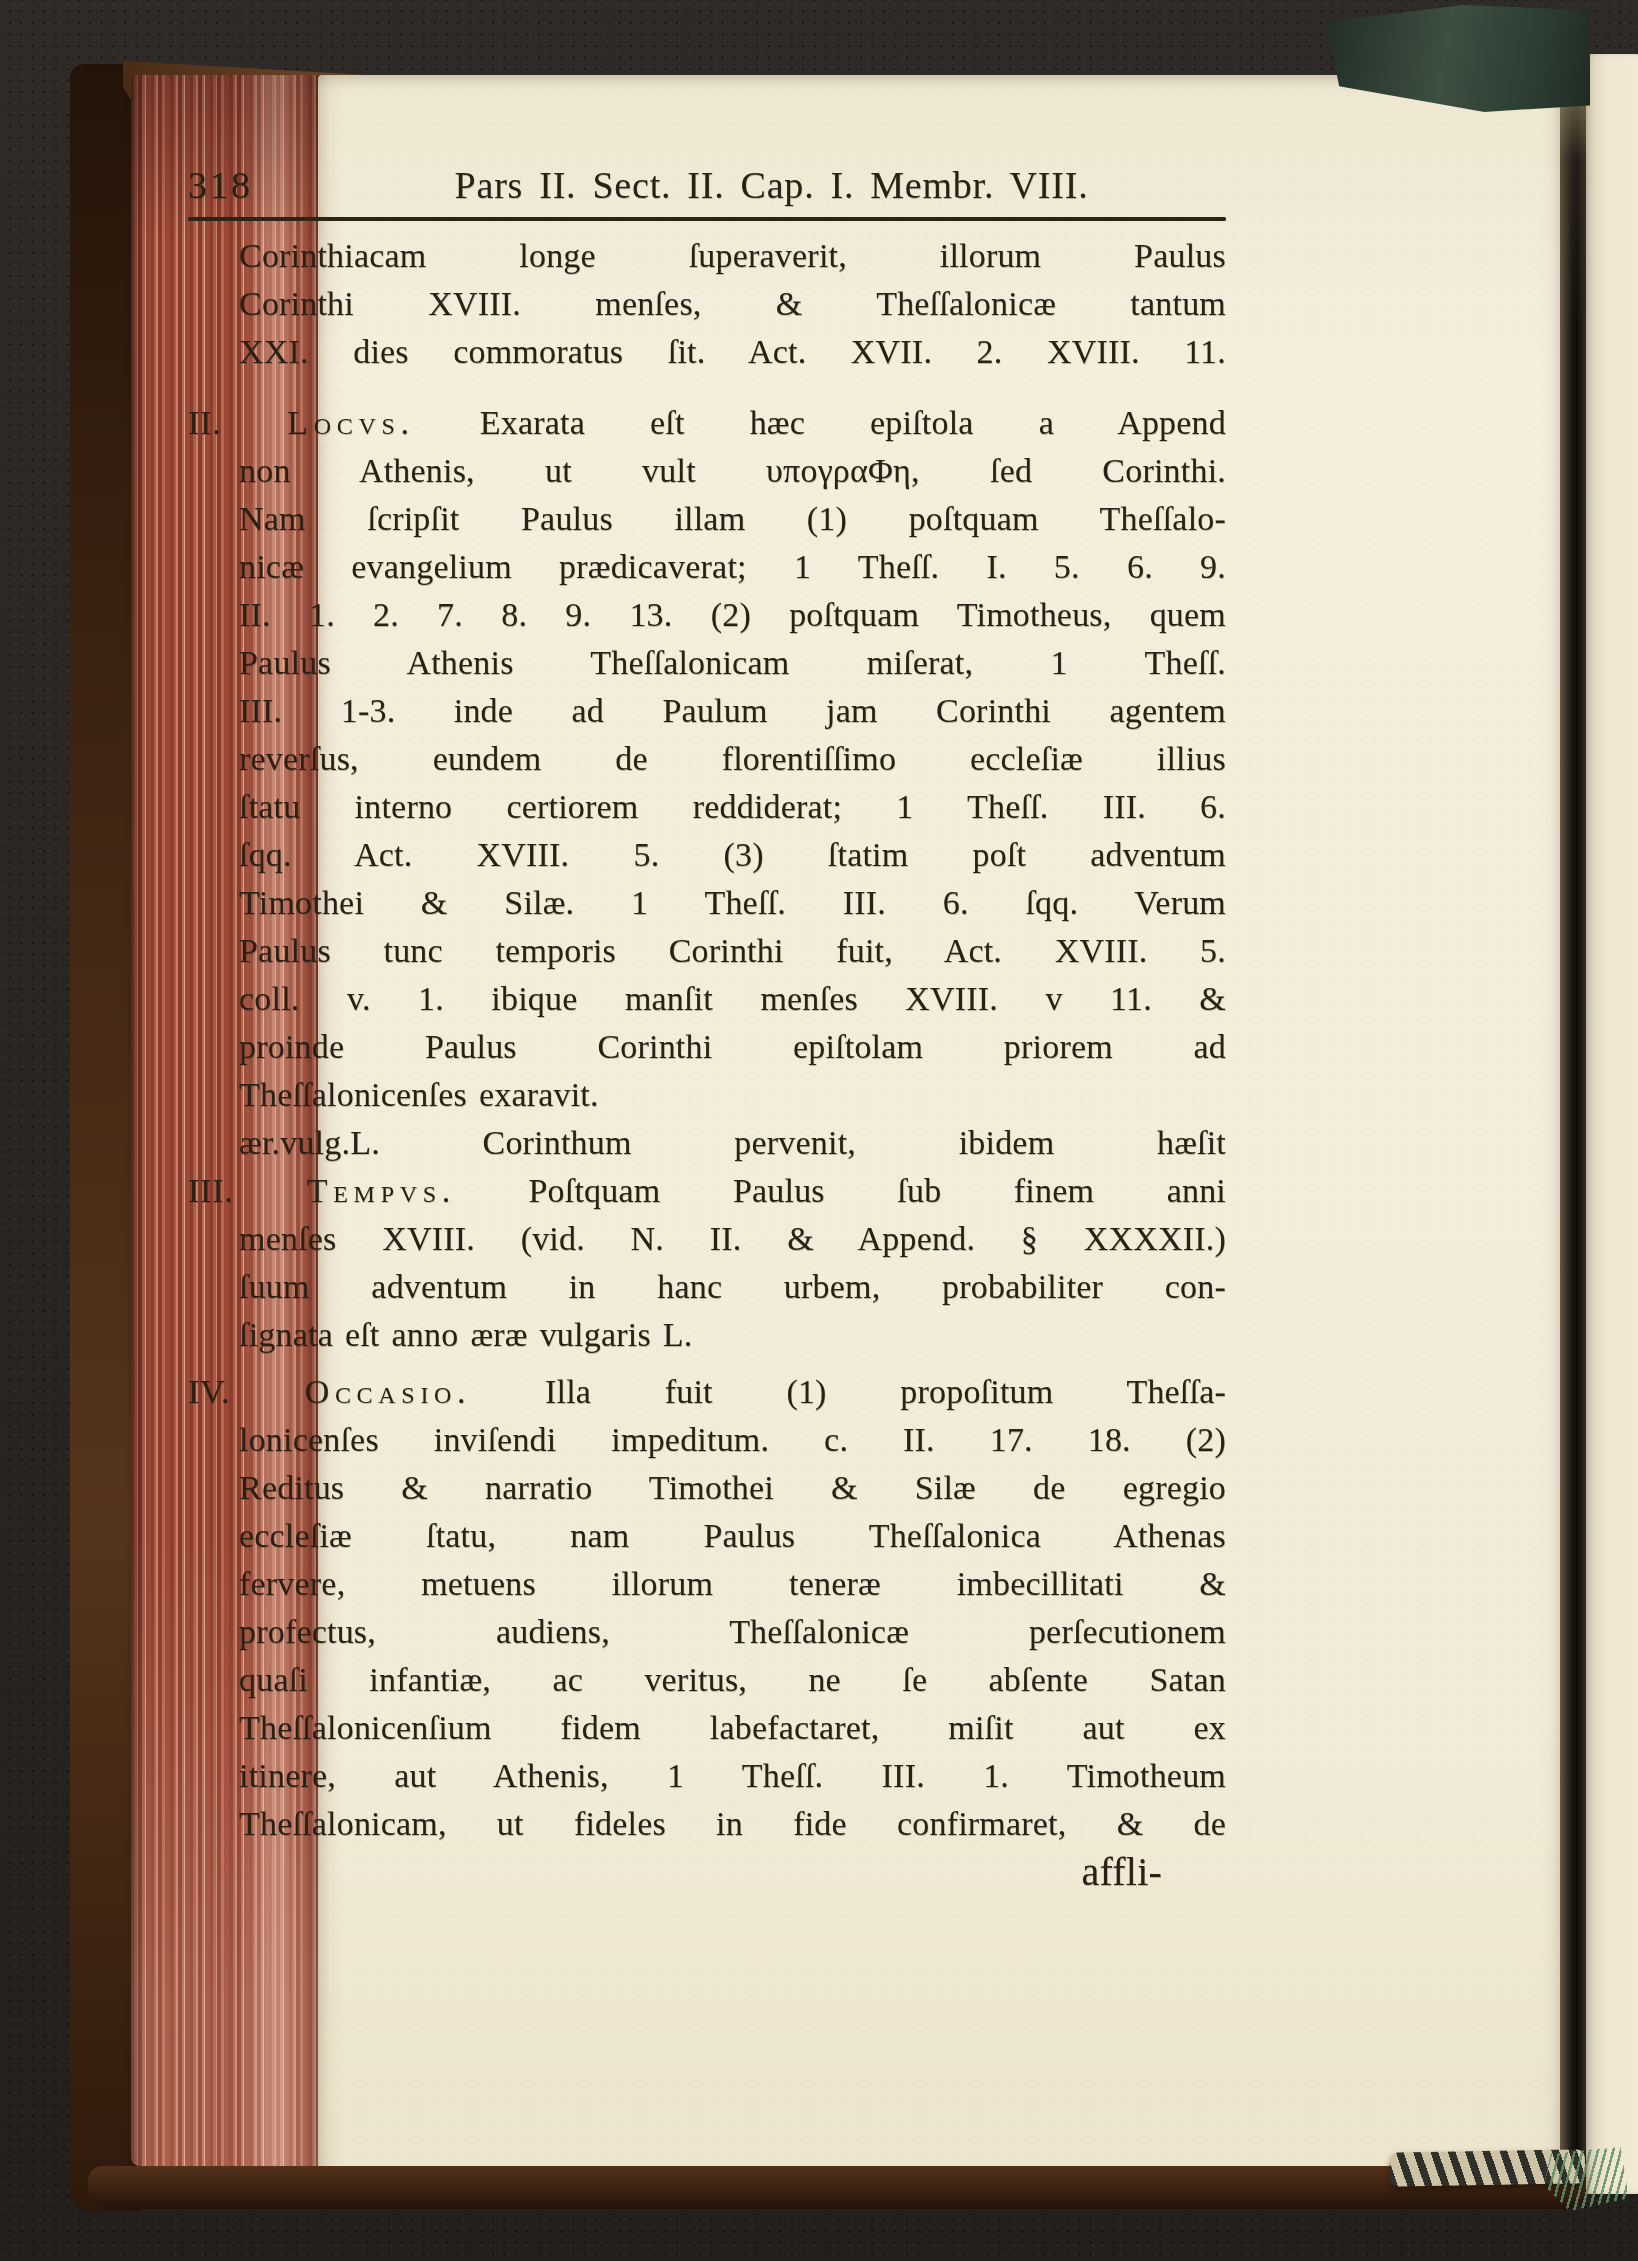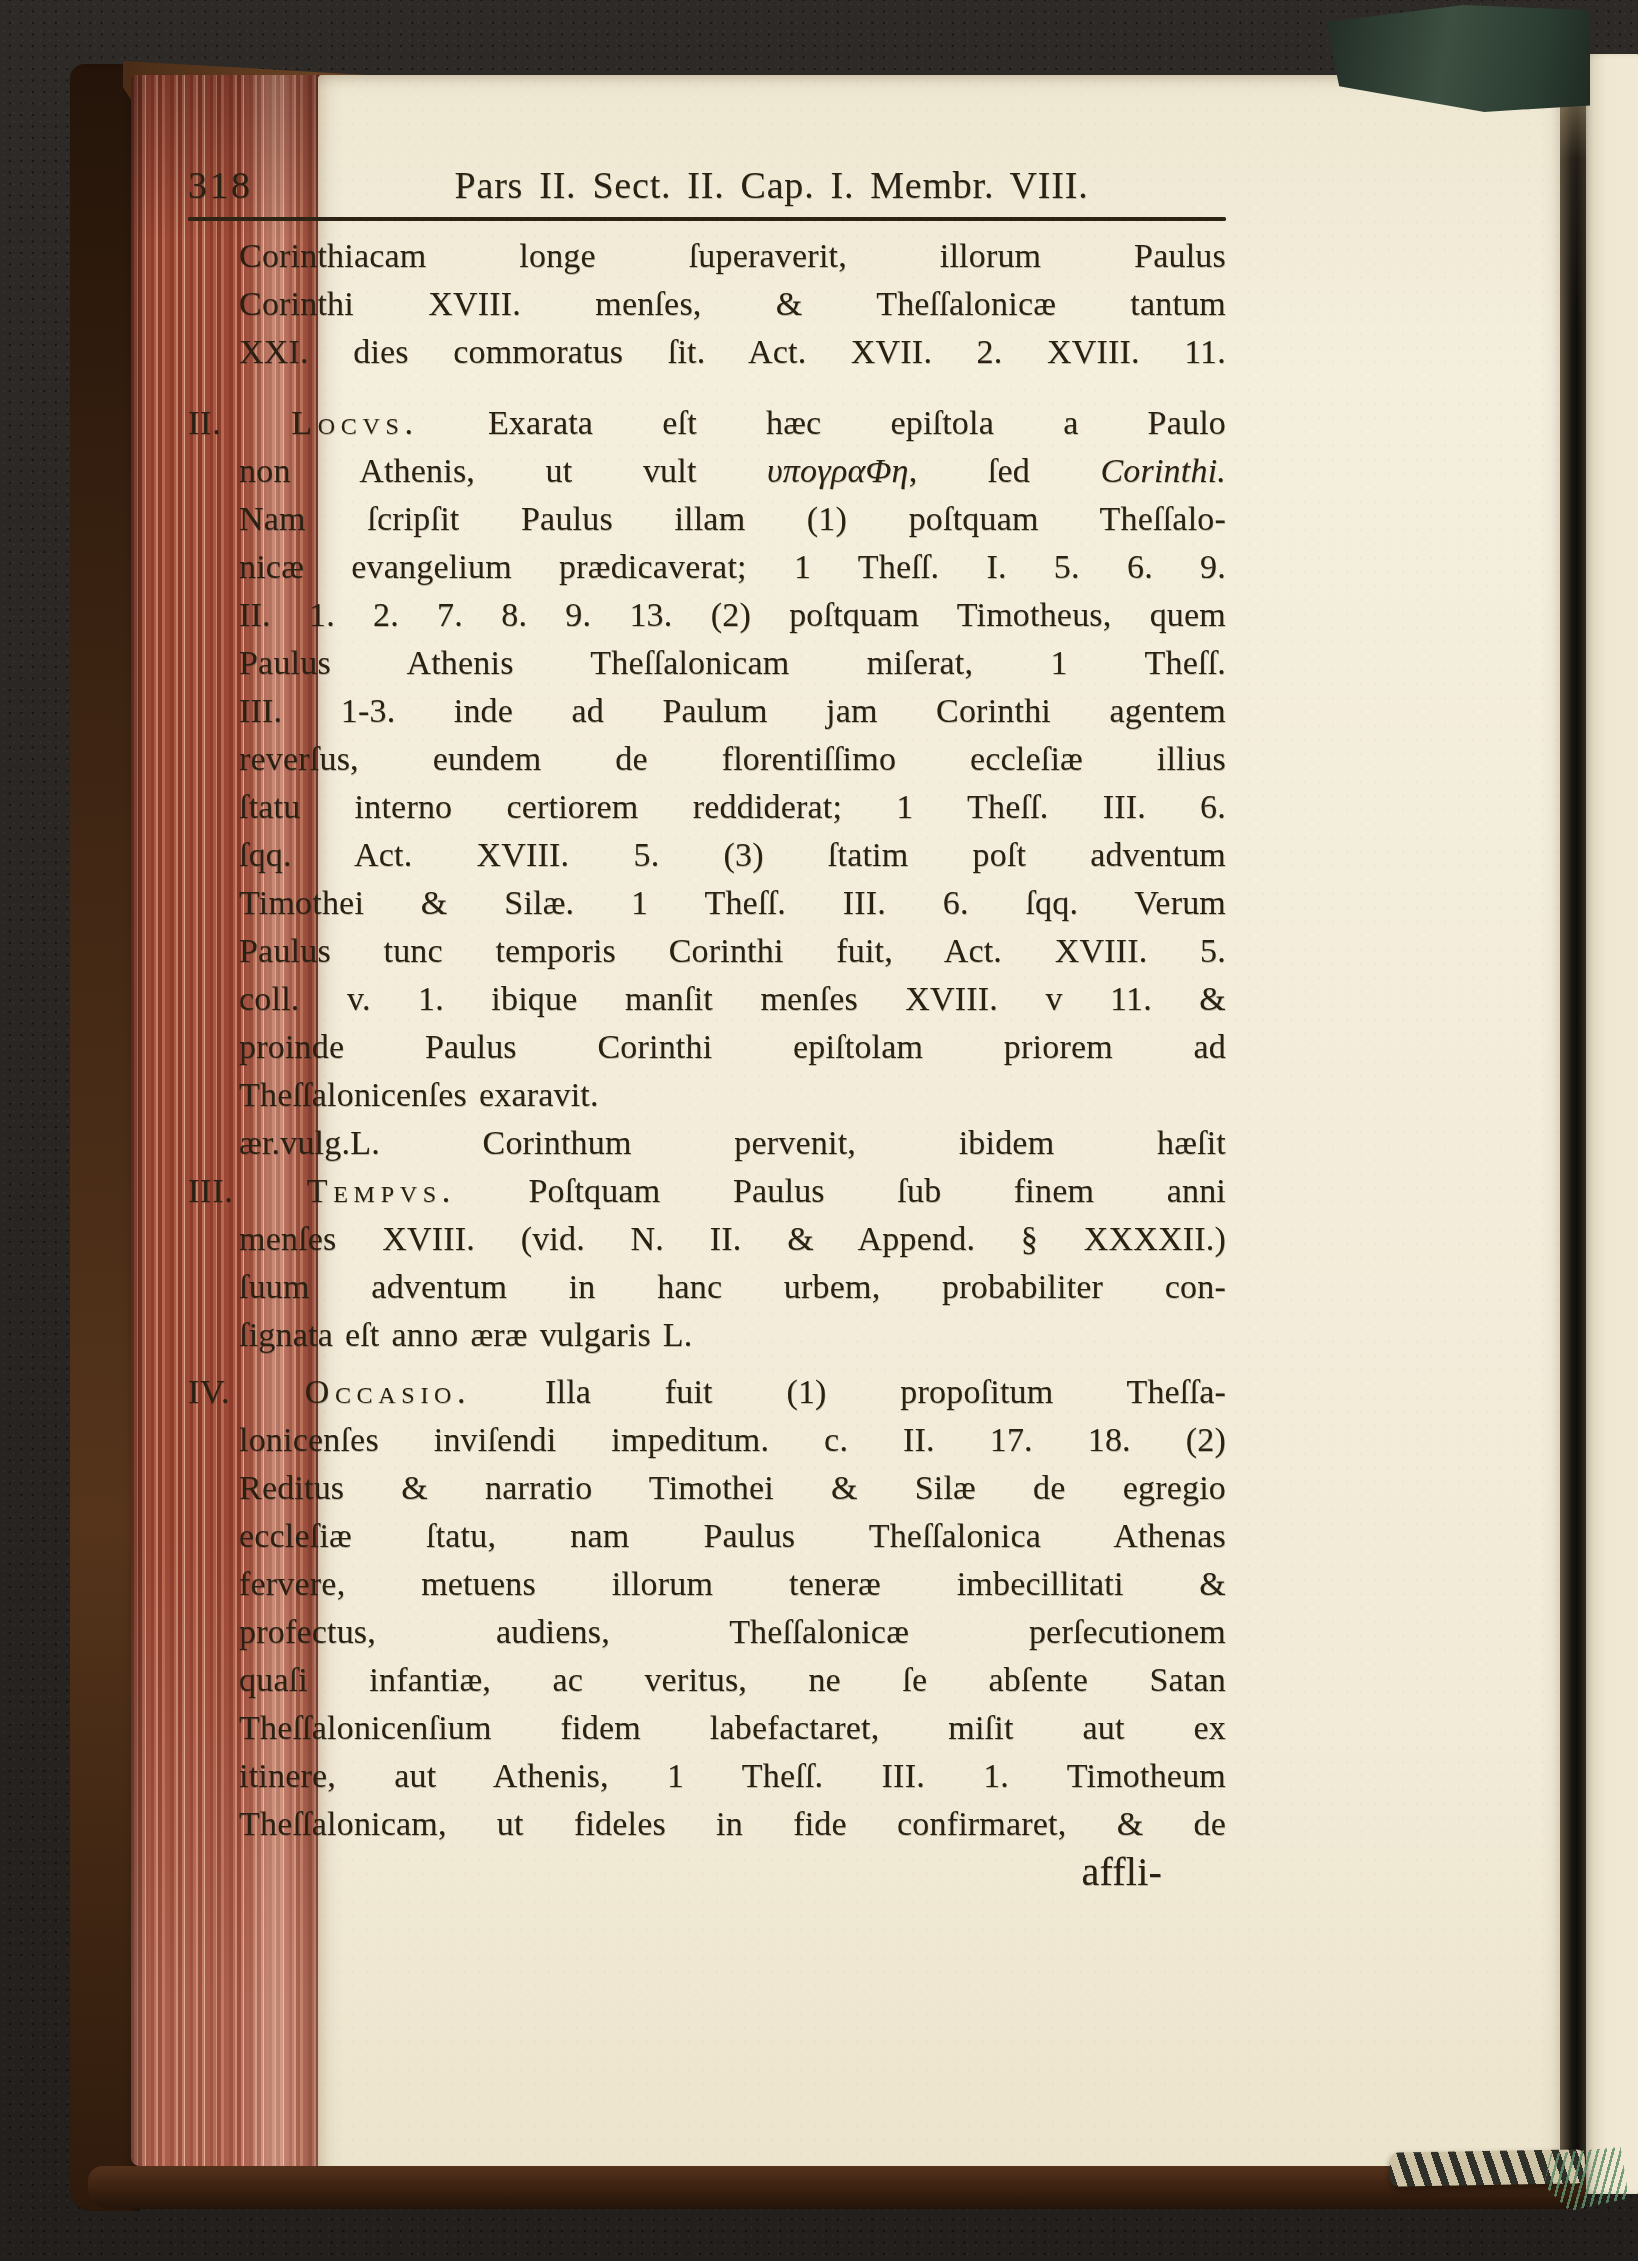--- a/index.html
+++ b/index.html
@@ -111,21 +111,21 @@
     border-radius:1.6px;
   }
   .content{margin-top:11.5px;font-size:34px;line-height:48px;word-spacing:3.3px;letter-spacing:0.2px;}
   .para{padding-left:51px;}
   .para.s2{margin-top:23px;}
   .para.s3{margin-top:0px;}
   .para.s4{margin-top:8.2px;}
   .line{text-align:justify;text-align-last:justify;white-space:normal;}
   .line.first{text-indent:-51px;}
   .line.short{text-align-last:left;}
-  .it{font-style:italic;}
+  .it{}
   .sc{font-variant:small-caps;letter-spacing:5.7px;}
   .num{letter-spacing:0.8px;}
   .catchword-line{text-align:right;padding-right:64px;font-size:40px;line-height:48px;}
 </style>
 </head>
 <body>
 
 <div class="scene">
 
   <div class="cover-left"></div>
@@ -149,21 +149,21 @@
     </div>
     <div class="rule"></div>
 
     <div class="content">
       <div class="para p1">
           <div class="line"><span>Corinthiacam longe ſuperaverit, illorum Paulus</span></div>
           <div class="line"><span>Corinthi XVIII. menſes, &amp; Theſſalonicæ tantum</span></div>
           <div class="line"><span>XXI. dies commoratus ſit. Act. XVII. 2. XVIII. 11.</span></div>
         </div>
       <div class="para s2">
-          <div class="line first"><span class="num">II. </span><span class="sc">Locvs.</span><span> Exarata eſt hæc epiſtola a Paulo</span></div>
+          <div class="line first"><span class="num">II. </span><span class="sc">Locvs.</span><span> Exarata eſt hæc epiſtola a Append</span></div>
           <div class="line"><span>non Athenis, ut vult </span><span class="it">υπογραΦη</span><span>, ſed </span><span class="it">Corinthi.</span></div>
           <div class="line"><span>Nam ſcripſit Paulus illam (1) poſtquam Theſſalo-</span></div>
           <div class="line"><span>nicæ evangelium prædicaverat; 1 Theſſ. I. 5. 6. 9.</span></div>
           <div class="line"><span>II. 1. 2. 7. 8. 9. 13. (2) poſtquam Timotheus, quem</span></div>
           <div class="line"><span>Paulus Athenis Theſſalonicam miſerat, 1 Theſſ.</span></div>
           <div class="line"><span>III. 1-3. inde ad Paulum jam Corinthi agentem</span></div>
           <div class="line"><span>reverſus, eundem de florentiſſimo eccleſiæ illius</span></div>
           <div class="line"><span>ſtatu interno certiorem reddiderat; 1 Theſſ. III. 6.</span></div>
           <div class="line"><span>ſqq. Act. XVIII. 5. (3) ſtatim poſt adventum</span></div>
           <div class="line"><span>Timothei &amp; Silæ. 1 Theſſ. III. 6. ſqq. Verum</span></div>

